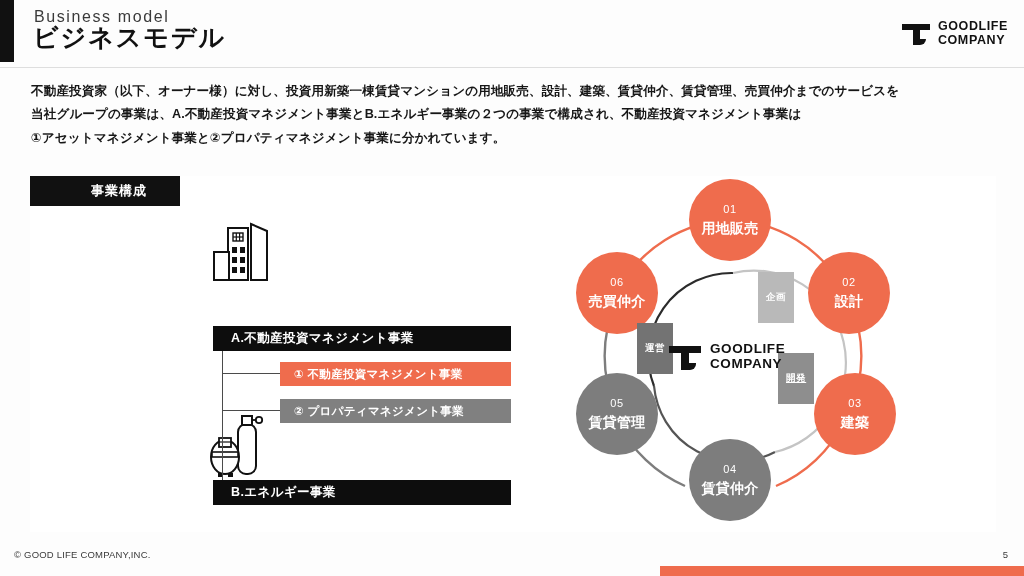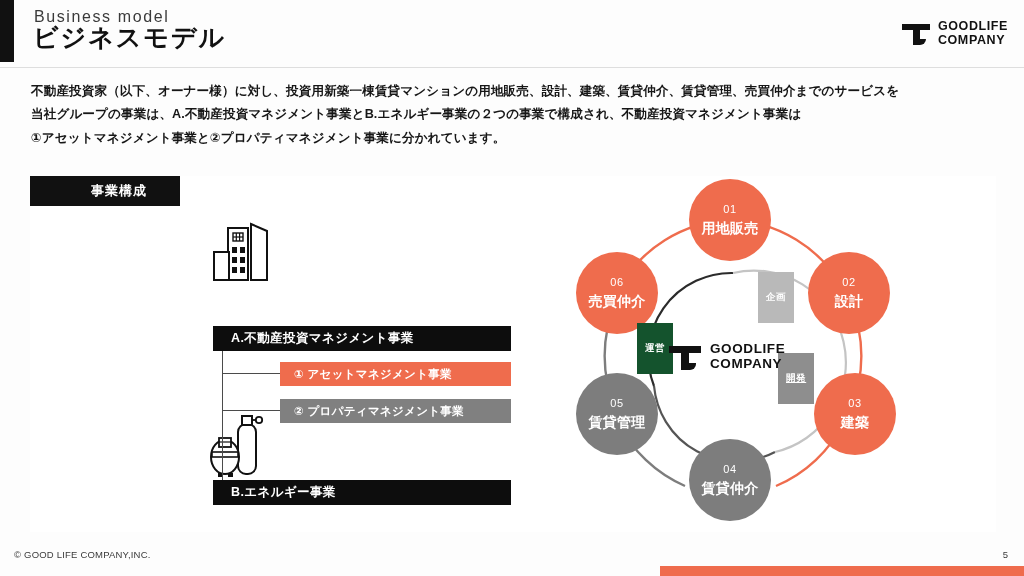--- a/index.html
+++ b/index.html
@@ -90,21 +90,21 @@
   }
   .center-logo .logo-txt{font-size:13.5px;}
 
   .tag{
     position:absolute;height:19px;padding:16px 8px;
     display:flex;align-items:center;justify-content:center;
     color:#fff;font-size:9.5px;font-weight:700;letter-spacing:.6px;
   }
   .tag-kikaku{background:#b9b9b9;}
   .tag-kaihatsu{background:#8e8e8e;text-decoration:underline;}
-  .tag-unei{background:#14532d;text-align:center;}
+  .tag-unei{background:#737373;text-align:center;}
 
   
   .foot-copy{position:absolute;left:14px;top:549px;font-size:9.5px;color:#3a3a3a;letter-spacing:.2px;}
   .foot-page{position:absolute;right:16px;top:549px;font-size:9.5px;color:#3a3a3a;}
   .foot-bar{position:absolute;left:660px;top:566px;width:364px;height:10px;background:#ef6c4d;}
 </style>
 </head>
 <body>
 
 <div class="slide">
@@ -169,21 +169,21 @@
           <rect x="8" y="61" width="5" height="4" fill="#111"></rect>
           <rect x="18" y="61" width="5" height="4" fill="#111"></rect>
         </svg>
       </div>
 
       <div class="conn conn-v" style="left:52px;top:129px;height:130px;"></div>
       <div class="conn conn-h" style="left:52px;top:151px;width:58px;"></div>
       <div class="conn conn-h" style="left:52px;top:188px;width:58px;"></div>
 
       <div class="bar-box bar-black boxA">A.不動産投資マネジメント事業</div>
-      <div class="bar-box bar-orange boxA1">① アセットマネジメント事業</div>
+      <div class="bar-box bar-orange boxA1">① 不動産投資マネジメント事業</div>
       <div class="bar-box bar-gray boxA2">② プロパティマネジメント事業</div>
       <div class="bar-box bar-black boxB">B.エネルギー事業</div>
     </div>
 
     <div class="wheel">
 
       <svg width="440" height="340" style="position:absolute;left:0;top:0;">
 
         <path d="M 200 34 A 134 134 0 0 1 314 104" fill="none" stroke="#ef6c4d" stroke-width="2.4"></path>
         <path d="M 320 116 A 134 134 0 0 1 320 224" fill="none" stroke="#ef6c4d" stroke-width="2.4"></path>

